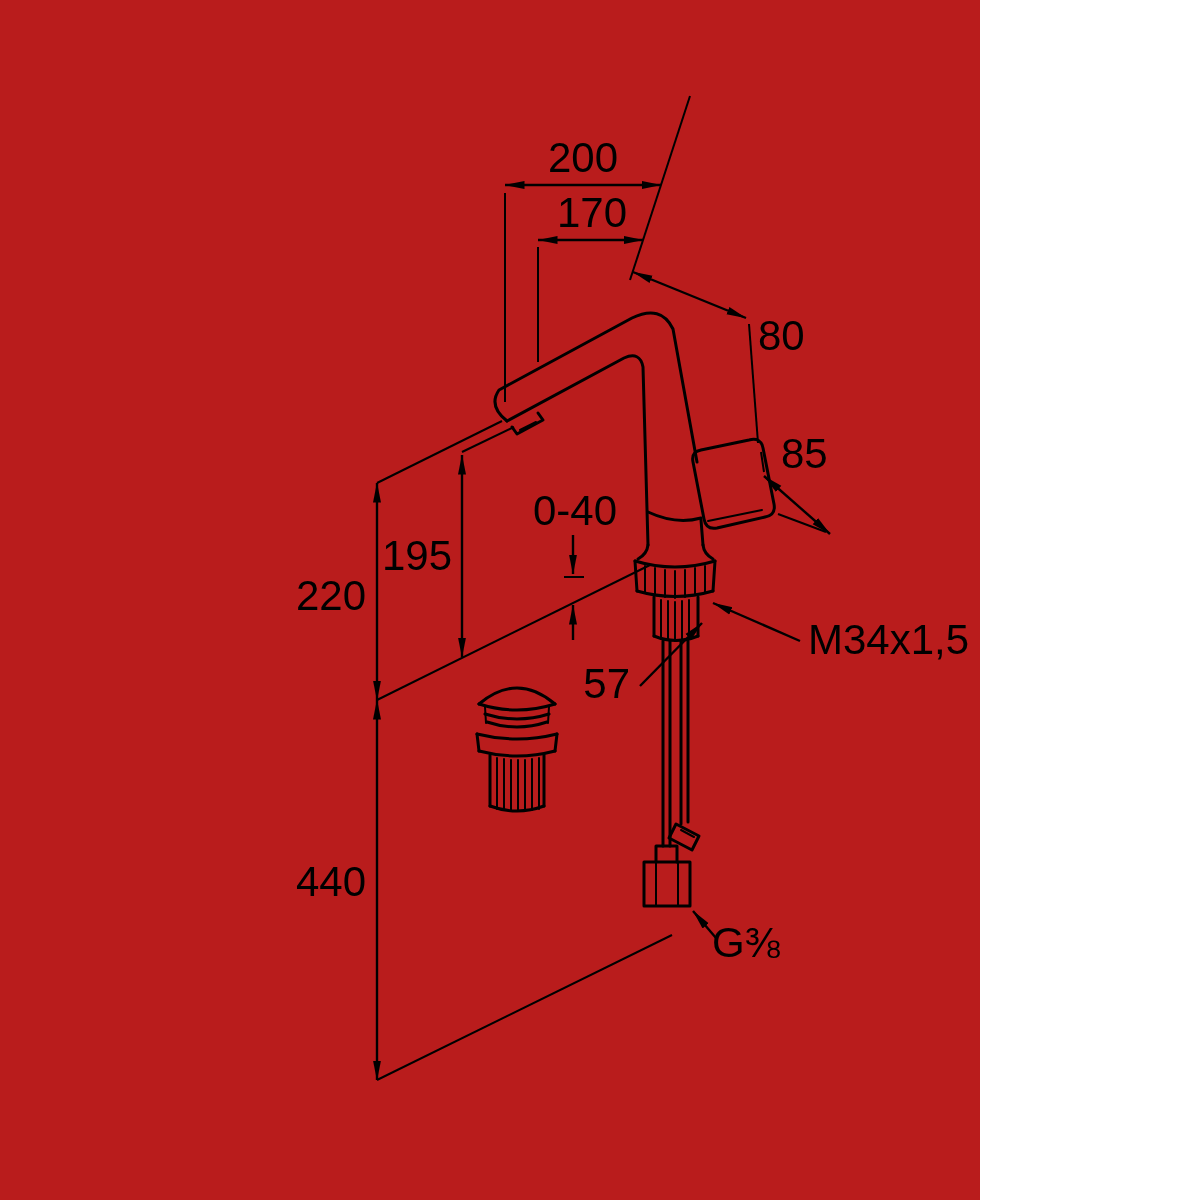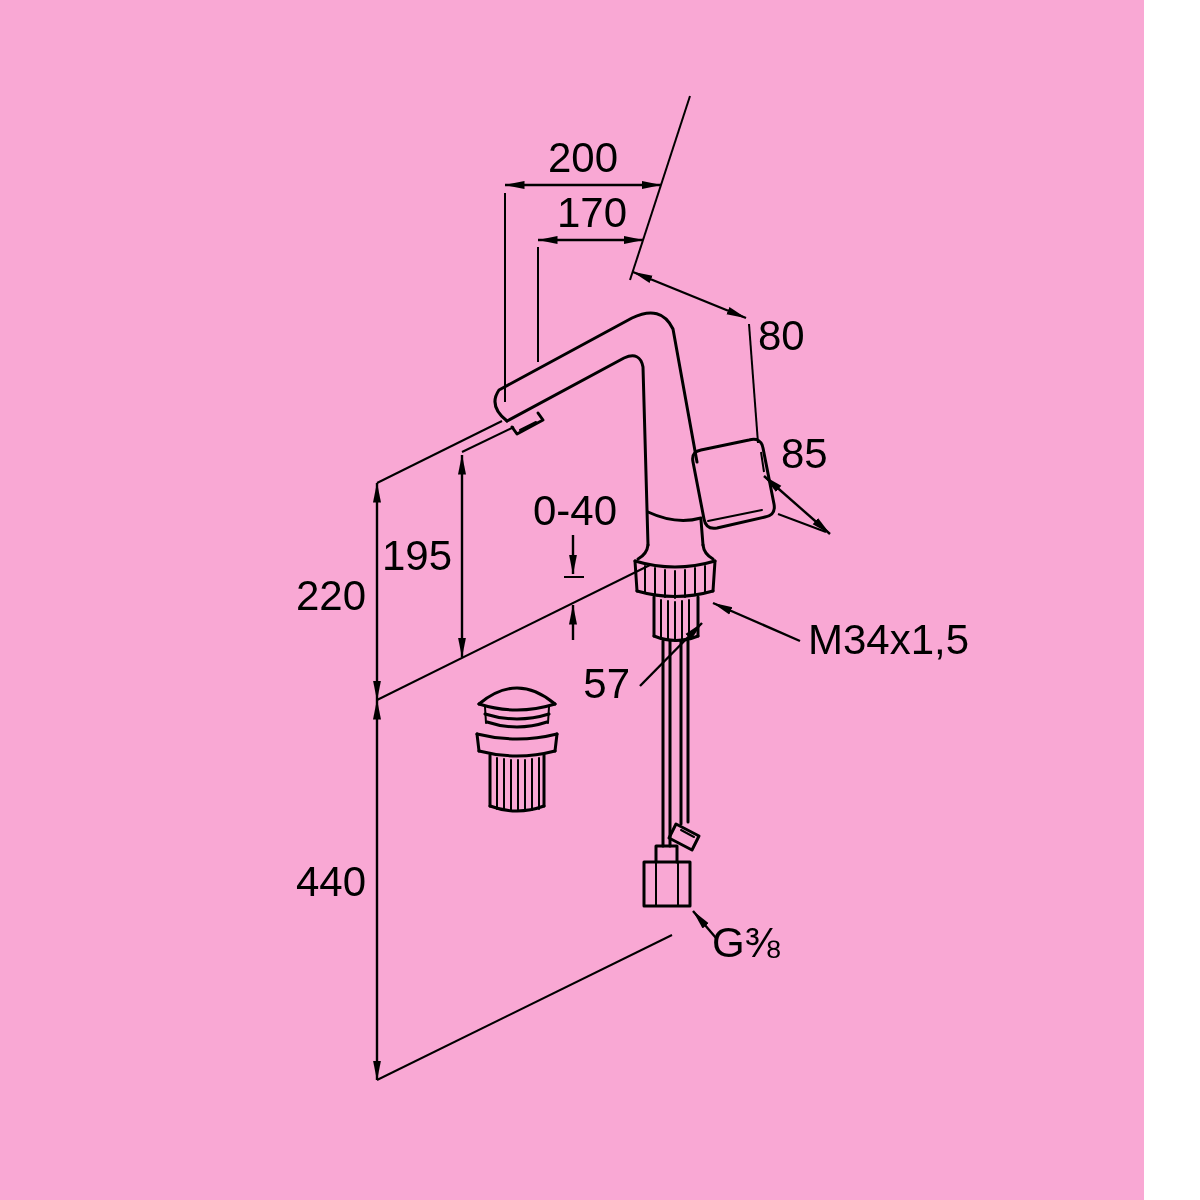--- a/index.html
+++ b/index.html
@@ -1,19 +1,19 @@
 <!DOCTYPE html>
 <html><head>
 <meta charset="utf-8">
 <style>
   html,body{margin:0;padding:0;background:#ffffff;}
   .canvas{
     position:relative;
-    width:1144px;height:1200px;
-    background:#f9a8d4;
+    width:980px;height:1200px;
+    background:#b91c1c;
     overflow:hidden;
   }
   svg{display:block;}
   .obj path, .obj line{stroke:#000;stroke-width:3;fill:none;stroke-linecap:round;stroke-linejoin:round;}
   .obj .thin{stroke-width:2;}
   .dim line, .dim path{stroke:#000;stroke-width:2.4;fill:none;stroke-linecap:butt;}
   .dim .ext{stroke-width:2;}
   .lbl text{
     fill:#000;
     font-family:"Liberation Sans","DejaVu Sans",sans-serif;

